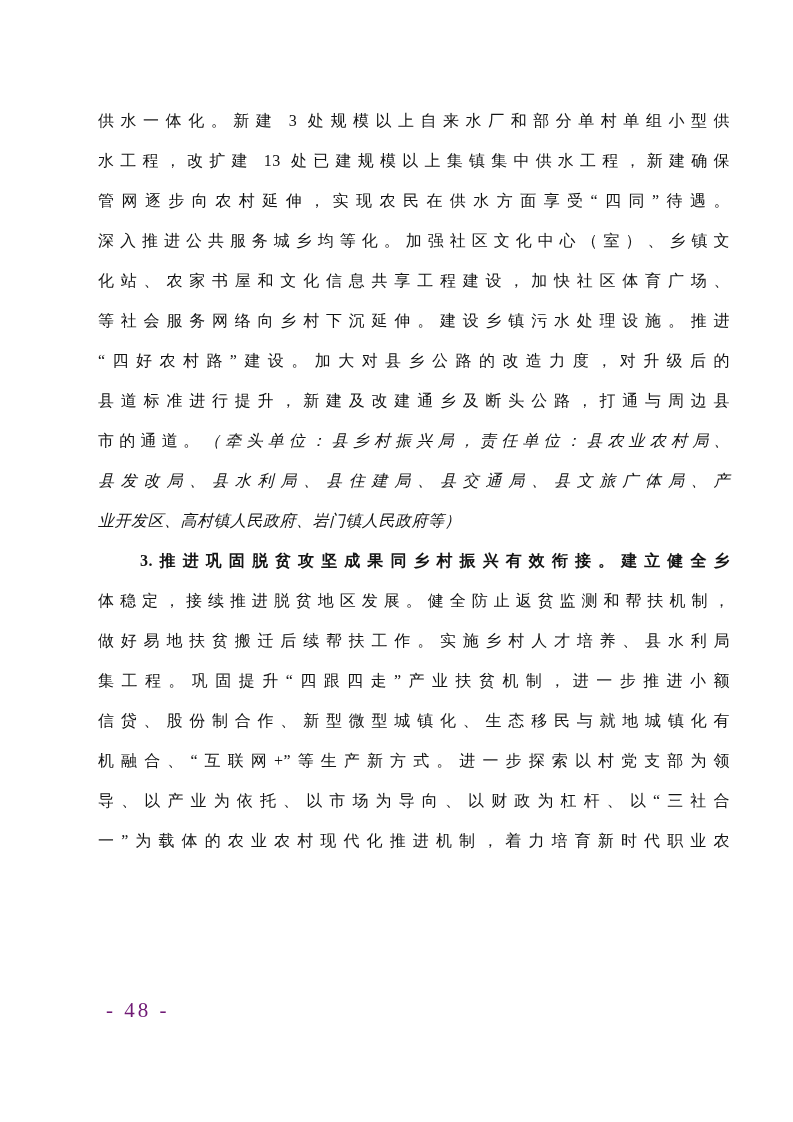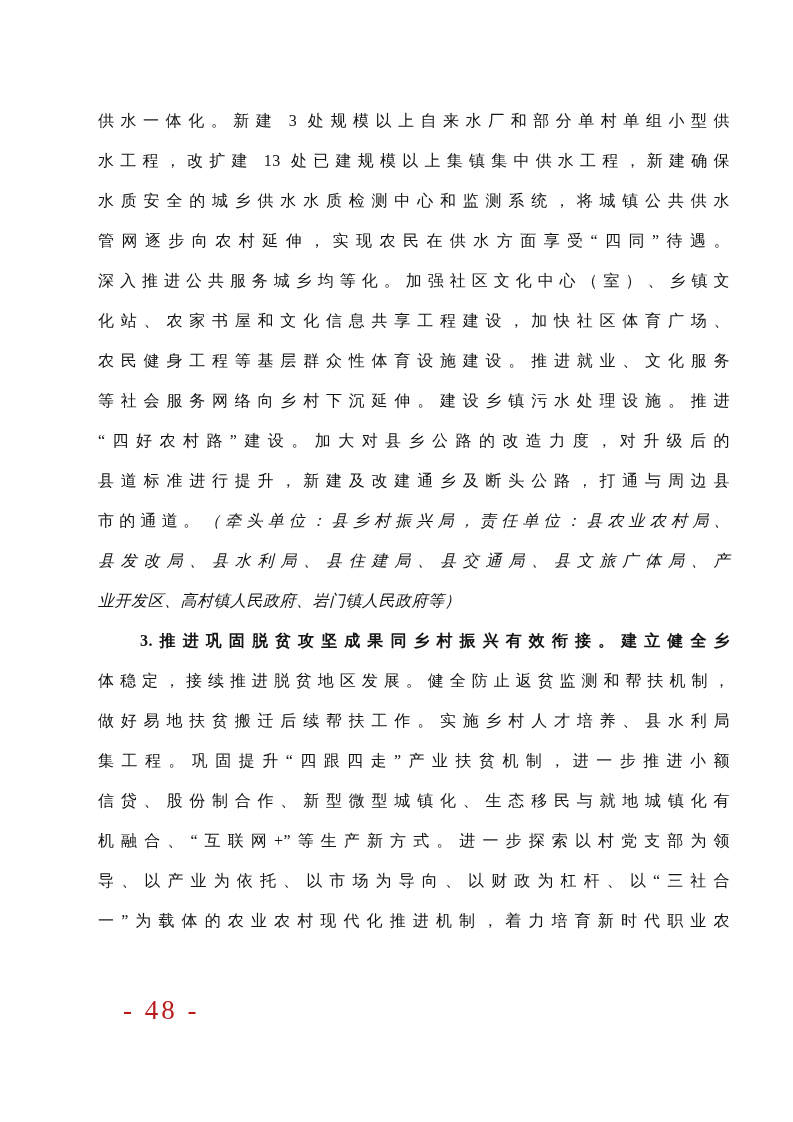--- a/index.html
+++ b/index.html
@@ -36,39 +36,37 @@
   }
   .line.indent {
     text-indent: 42px;
     font-weight: bold;
   }
   .kai {
     font-style: italic;
   }
   .page-number {
     position: absolute;
-    left: 123px;
+    left: 106px;
     top: 997px;
-    font-size: 27px;
+    font-size: 21px;
     line-height: 26px;
     letter-spacing: 3px;
-    color: #b91c1c;
+    color: #701a75;
   }
 </style>
 </head>
 <body>
 
 <div class="doc-body">
   <div class="line">供水一体化。新建 3 处规模以上自来水厂和部分单村单组小型供</div>
   <div class="line">水工程，改扩建 13 处已建规模以上集镇集中供水工程，新建确保</div>
-  <div class="line">水质安全的城乡供水水质检测中心和监测系统，将城镇公共供水</div>
   <div class="line">管网逐步向农村延伸，实现农民在供水方面享受“四同”待遇。</div>
   <div class="line">深入推进公共服务城乡均等化。加强社区文化中心（室）、乡镇文</div>
   <div class="line">化站、农家书屋和文化信息共享工程建设，加快社区体育广场、</div>
-  <div class="line">农民健身工程等基层群众性体育设施建设。推进就业、文化服务</div>
   <div class="line">等社会服务网络向乡村下沉延伸。建设乡镇污水处理设施。推进</div>
   <div class="line">“四好农村路”建设。加大对县乡公路的改造力度，对升级后的</div>
   <div class="line">县道标准进行提升，新建及改建通乡及断头公路，打通与周边县</div>
   <div class="line">
     <span>市的通道。</span><span class="kai">（牵头单位：县乡村振兴局，责任单位：县农业农村局、</span>
   </div>
   <div class="line kai">县发改局、县水利局、县住建局、县交通局、县文旅广体局、产</div>
   <div class="line kai last">业开发区、高村镇人民政府、岩门镇人民政府等）</div>
   <div class="line indent">3.推进巩固脱贫攻坚成果同乡村振兴有效衔接。建立健全乡</div>
   <div class="line">体稳定，接续推进脱贫地区发展。健全防止返贫监测和帮扶机制，</div>

